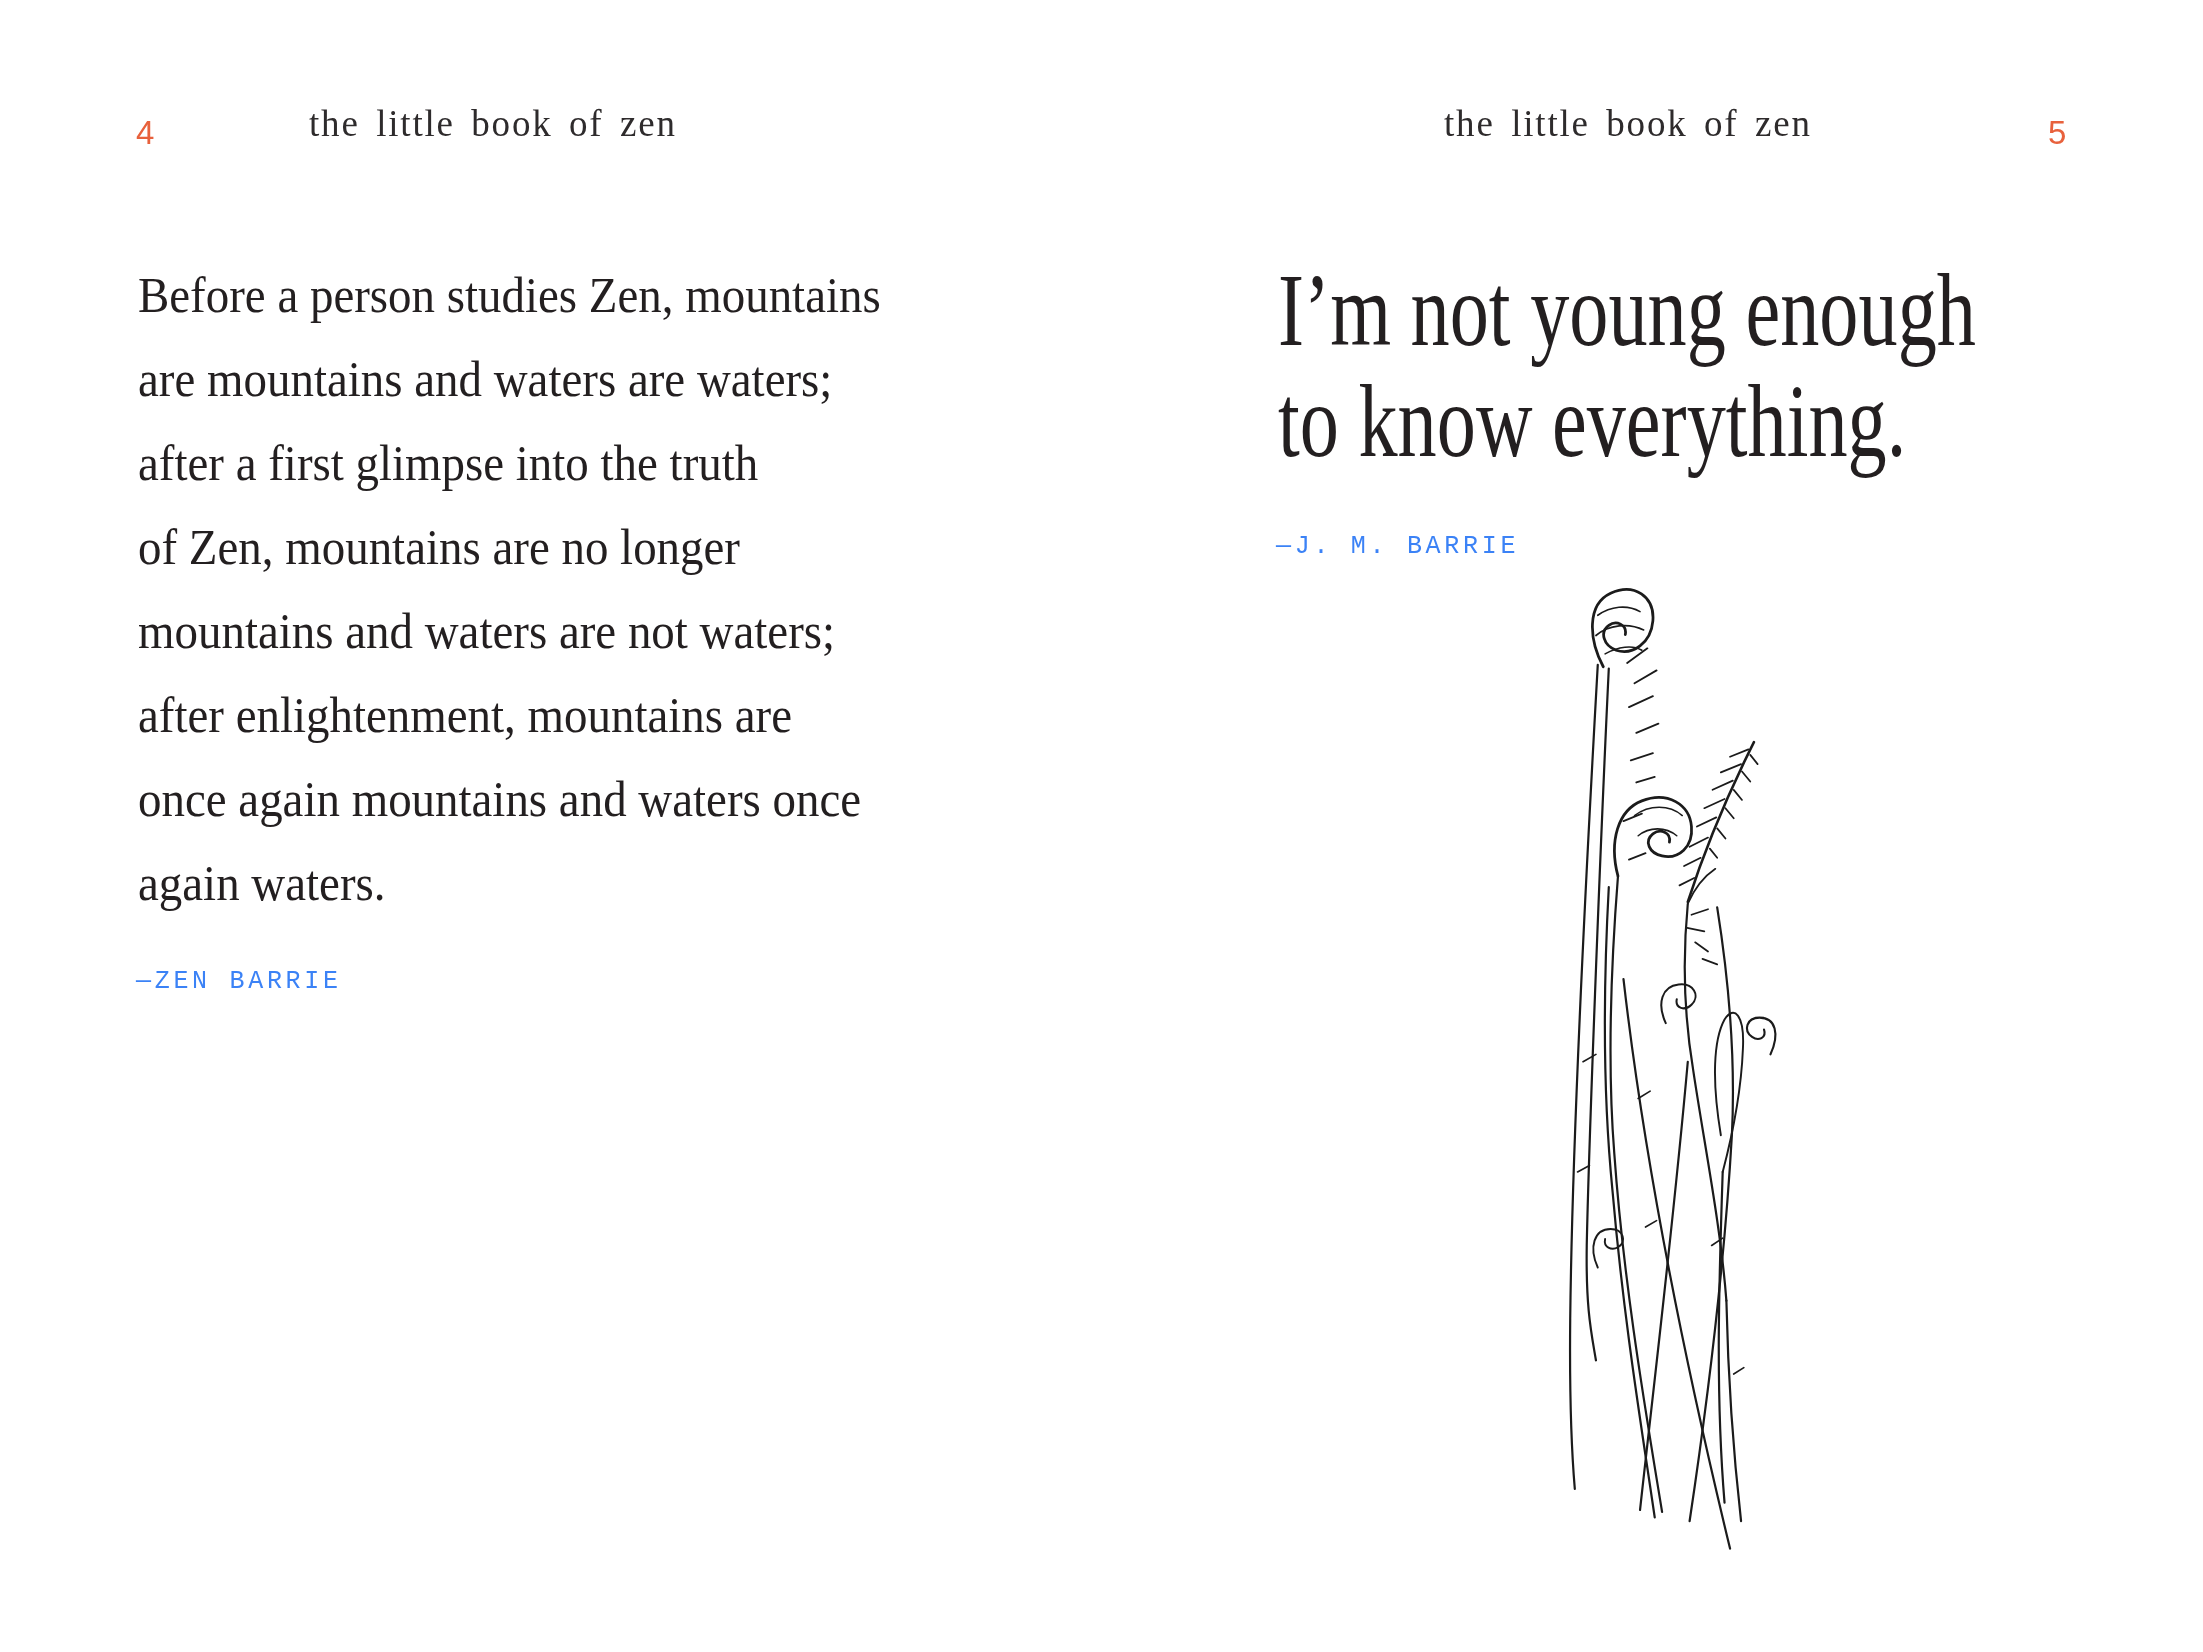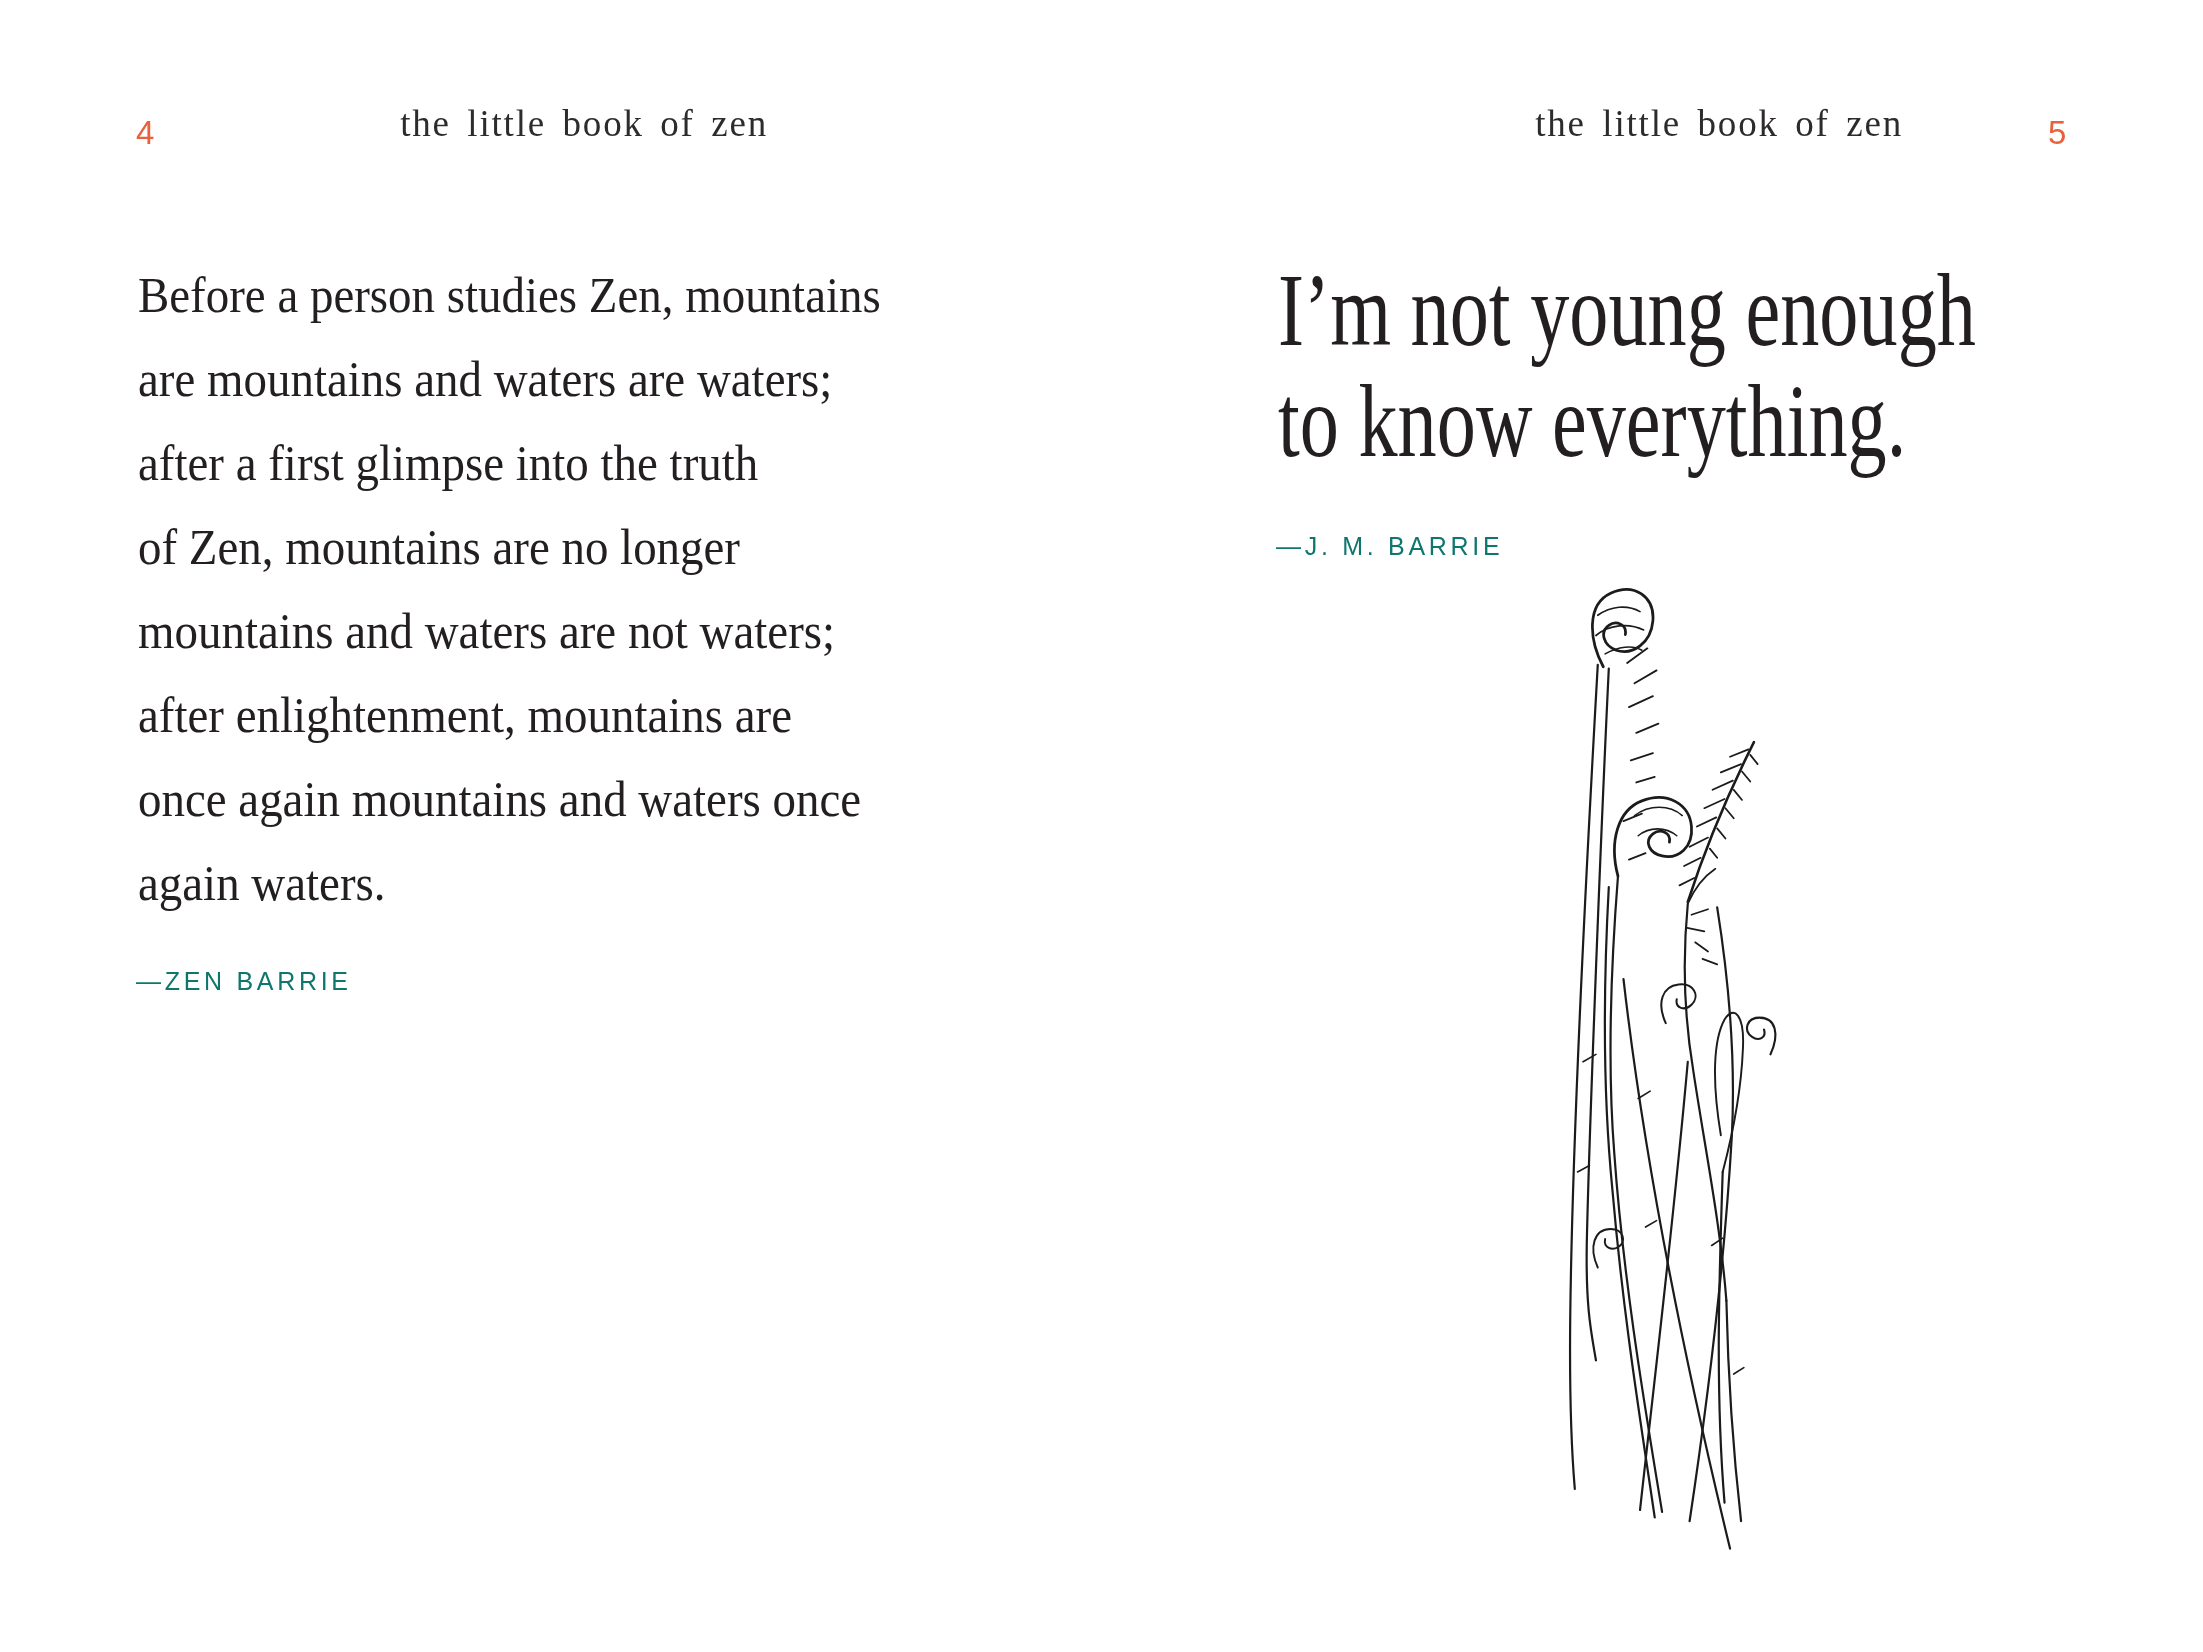--- a/index.html
+++ b/index.html
@@ -16,21 +16,21 @@
 
   .page { position: absolute; top: 0; bottom: 0; }
   .page.left  { left: 0;    width: 1102px; }
   .page.right { left: 1102px; width: 1102px; }
 
   
   .running-header {
     position: absolute;
     top: 105px;
     width: 459px;
-    text-align: right;
+    text-align: left;
     font-family: "Liberation Serif", "DejaVu Serif", serif;
     font-size: 37px;
     line-height: 37px;
     letter-spacing: 1.8px;
     word-spacing: 5.5px;
     color: #2e2b2c;
     white-space: nowrap;
   }
   .running-header.rh-left  { left: 309px; }
   .running-header.rh-right { left: 342px; } 
@@ -69,25 +69,25 @@
     line-height: 111px;
     color: #231f20;
     white-space: nowrap;
     transform: scaleX(0.76);
     transform-origin: 0 0;
   }
 
   
   .attribution {
     position: absolute;
-    font-family: Liberation Sans, sans-serif;
+    font-family: Liberation Mono, monospace;
     font-size: 25px;
     line-height: 25px;
     letter-spacing: 3.7px;
-    color: #0f766e;
+    color: #3b82f6;
     white-space: nowrap;
   }
   .attribution.zen    { left: 136px;  top: 969px; }
   .attribution.barrie { left: 174px;  top: 534px; } 
 
   
   .fern {
     position: absolute;
     left: 448px;   
     top: 584px;

